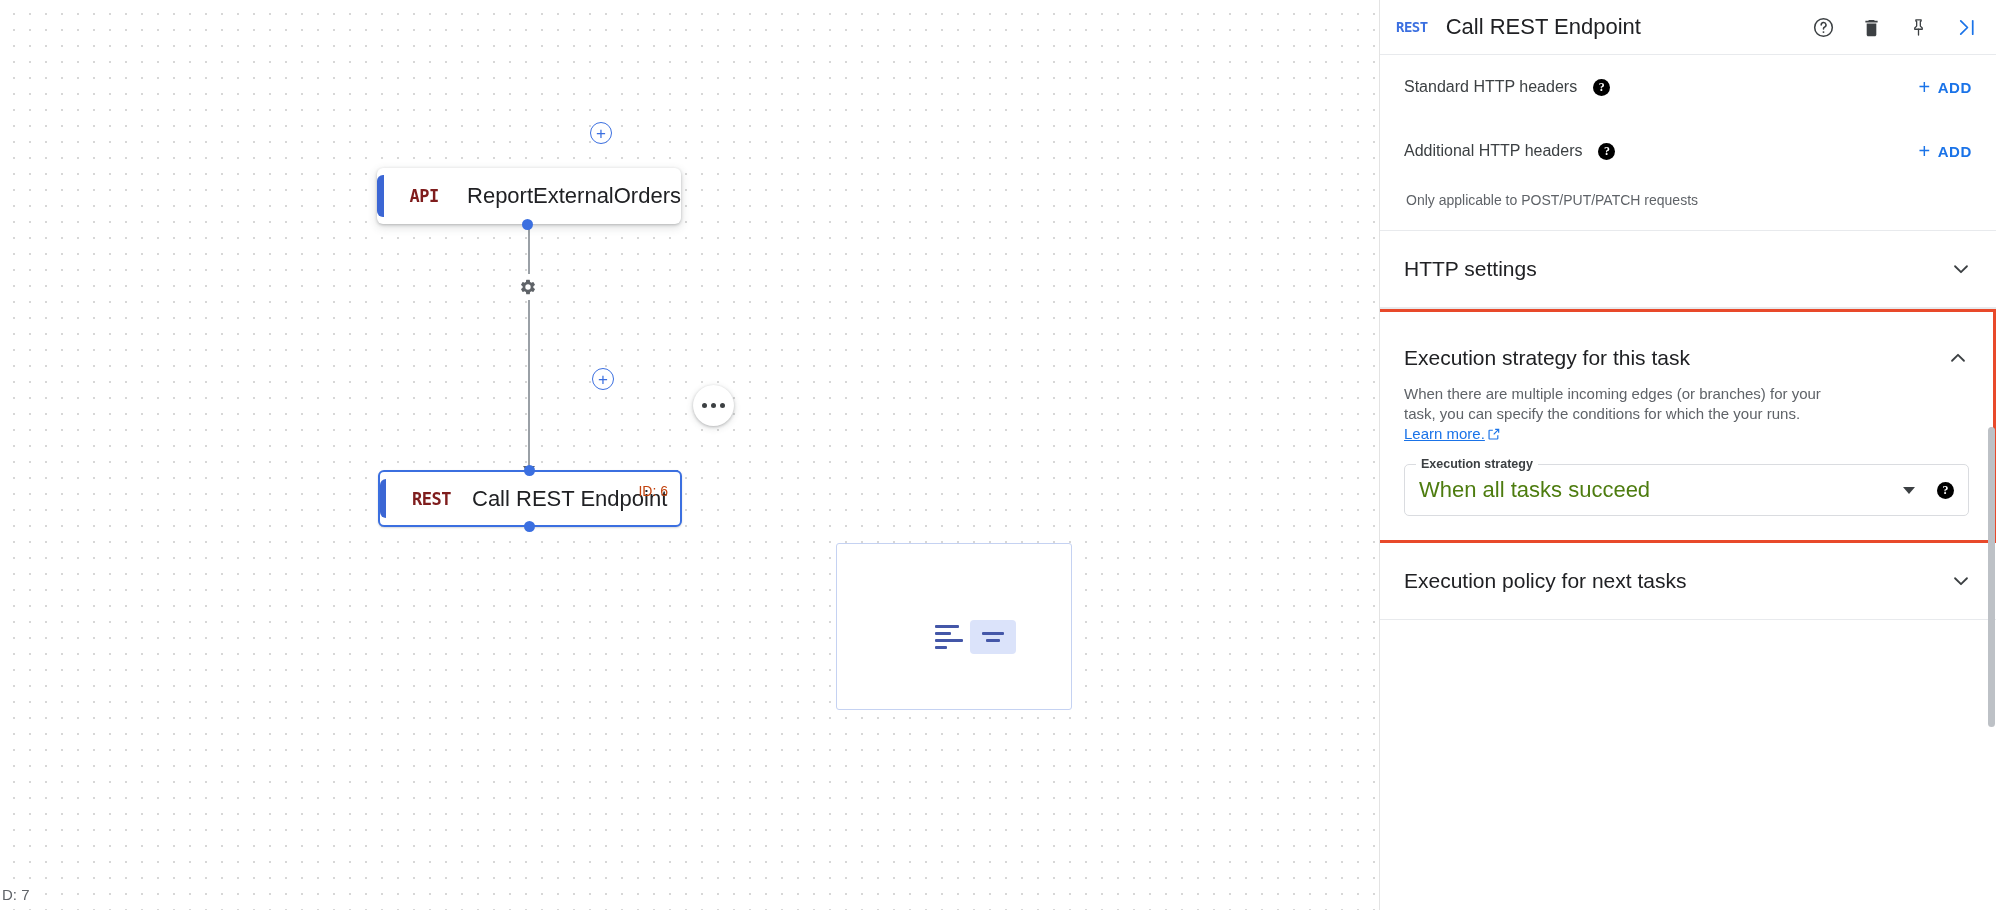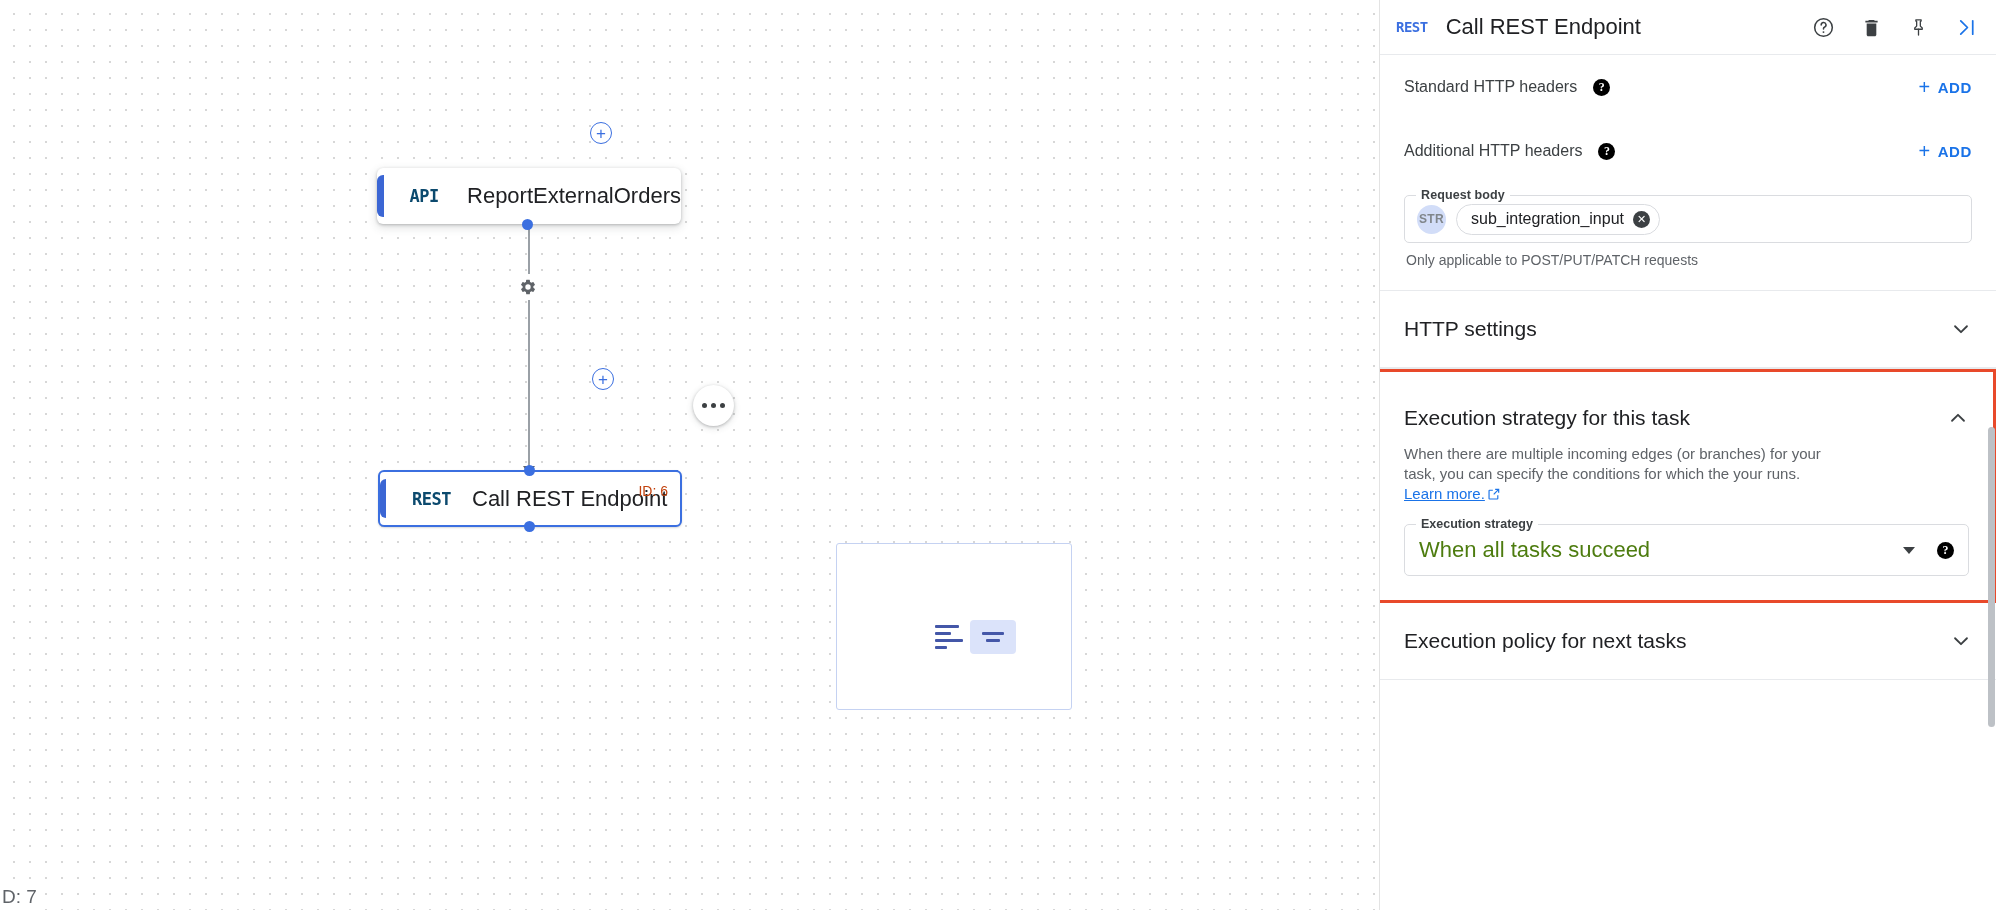--- a/index.html
+++ b/index.html
@@ -35,21 +35,21 @@
     width: 7px;
     align-self: stretch;
     background: #3b66d4;
     border-radius: 6px 0 0 6px;
     margin: 7px 0;
   }
   .node .kind {
     font-family: "DejaVu Sans Mono", monospace;
     font-size: 17px;
     font-weight: 700;
-    color: #0c4a6e;
+    color: #7f1d1d;
     letter-spacing: -0.5px;
     margin-left: 26px;
     width: 44px;
   }
   .node .title {
     font-size: 22px;
     color: #202124;
     margin-left: 16px;
     white-space: nowrap;
   }
@@ -172,21 +172,21 @@
     border-radius: 4px;
     display:flex; flex-direction: column; align-items:center; justify-content:center; gap:4px;
   }
   .mini-box i { display:block; height:3px; background:#4457a8; border-radius:1px; }
   .mini-box i:nth-child(1) { width: 22px; }
   .mini-box i:nth-child(2) { width: 14px; }
 
   .zoom-readout {
     position: absolute;
     left: 0px; top: 884px;
-    font-size: 19px; color: #5f6368;
+    font-size: 15px; color: #5f6368;
     background: #fff;
     padding: 2px 6px 2px 2px;
   }
 
   
   .panel {
     position: relative;
     width: 617px;
     height: 910px;
     background: #fff;
@@ -492,28 +492,20 @@
 
       <div class="row-hdr">
         <span class="lbl">Additional HTTP headers</span>
         <span class="help-dot">?</span>
         <span class="add-btn">
           <span class="plus">+</span>
           <span>ADD</span>
         </span>
       </div>
 
-      <div class="field">
-        <span class="legend">Request body</span>
-        <span class="str-badge">STR</span>
-        <span class="chip">
-          <span class="chip-text">sub_integration_input</span>
-          <span class="chip-x">✕</span>
-        </span>
-      </div>
       <div class="hint">Only applicable to POST/PUT/PATCH requests</div>
 
       <div class="divider"></div>
 
       <div class="section">
         <div class="section-head">
           <span class="stitle">HTTP settings</span>
           <span class="chev">
             <svg width="22" height="22" viewBox="0 0 24 24" fill="none" stroke="currentColor" stroke-width="2" stroke-linecap="round" stroke-linejoin="round">
                 <path d="M5.5 9l6.5 6.5L18.5 9"></path>

